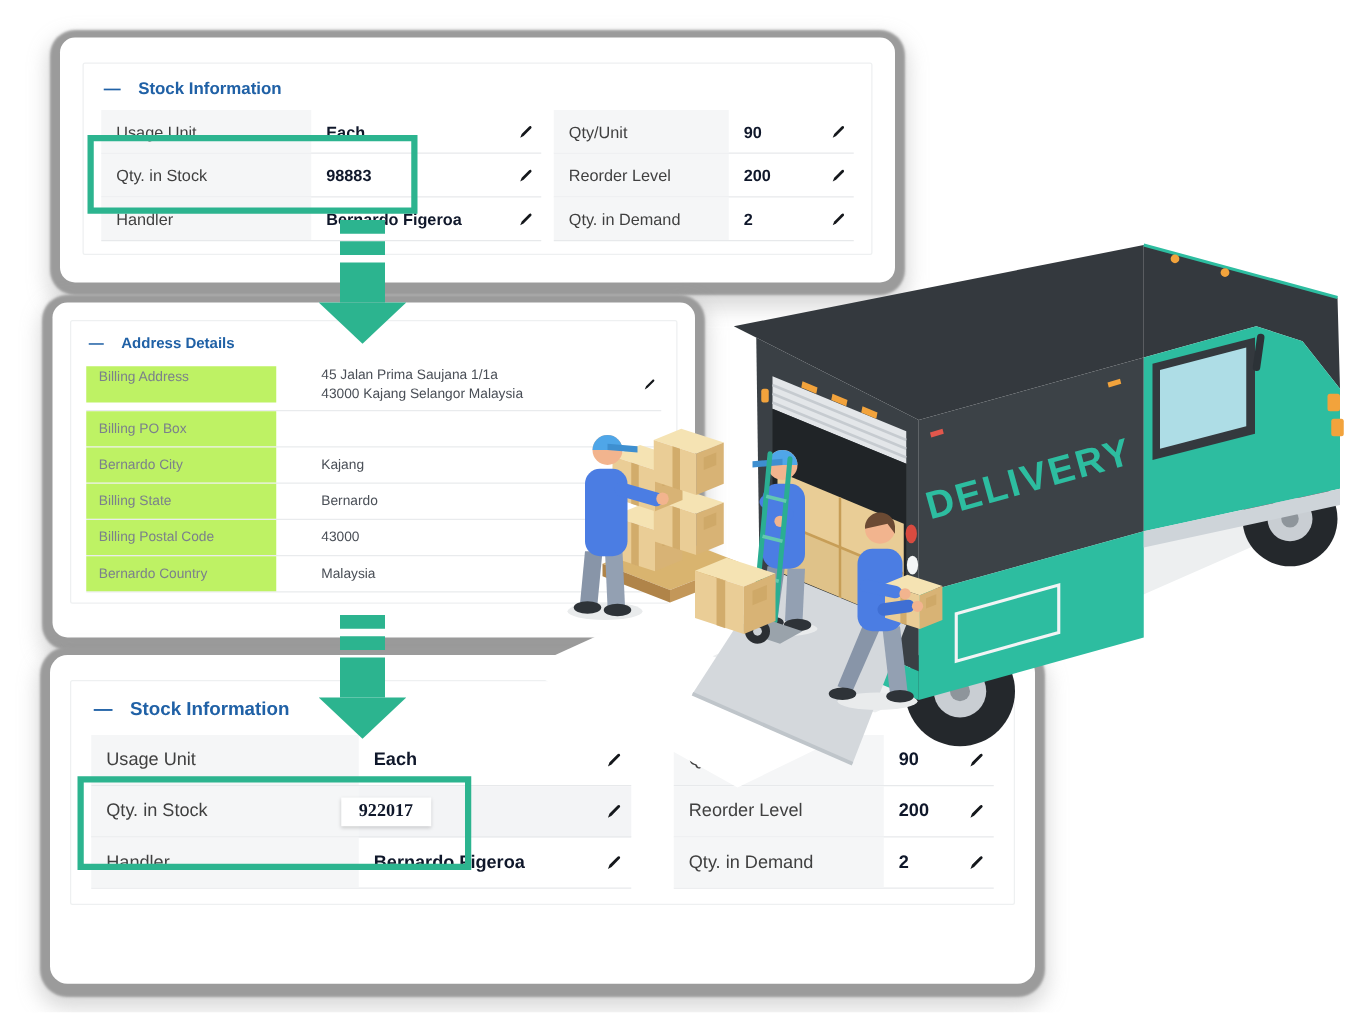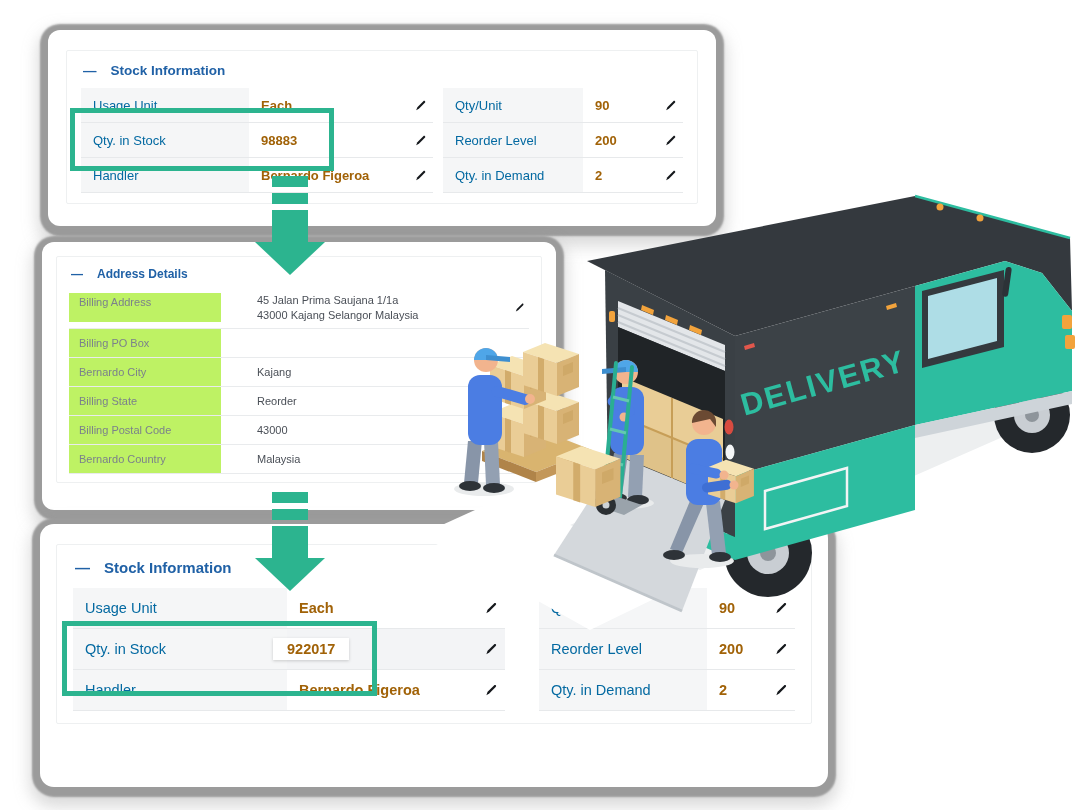--- a/index.html
+++ b/index.html
@@ -30,25 +30,25 @@
   .card-bottom .stable{gap:34px;}
   .colgroup{display:flex;flex-direction:column;}
   .card-top .cg-left{width:352px;}  .card-top .cg-right{flex:1;}
   .card-bottom .cg-left{width:432px;} .card-bottom .cg-right{flex:1;}
   .srow{display:grid;align-items:center;border-bottom:1px solid #e7e9eb;}
   .card-top .srow{grid-template-columns:168px 1fr 26px;height:34px;font-size:13px;}
   .card-top .cg-right .srow{grid-template-columns:140px 1fr 26px;}
   .card-bottom .srow{grid-template-columns:214px 1fr 28px;height:40px;font-size:14.5px;}
   .card-bottom .cg-right .srow{grid-template-columns:168px 1fr 28px;}
   .srow .lbl{background:#f5f6f7;align-self:stretch;display:flex;align-items:center;
-             padding:0 12px;color:#0369a1;}
-  .srow .val{padding-left:12px;color:#a16207;font-weight:600;}
+             padding:0 12px;color:#404040;}
+  .srow .val{padding-left:12px;color:#0f172a;font-weight:600;}
   .hlrow{background:#f3f4f6;}
   .chip{display:inline-block;background:#fff;box-shadow:0 1px 3px rgba(0,0,0,.18);
-        padding:3px 14px;margin-left:-26px;}
+        padding:3px 14px;margin-left:-26px;font-family:Liberation Serif, serif;}
 
   
   .arow{display:grid;grid-template-columns:152px 1fr 20px;border-bottom:1px solid #e9ebed;
         font-size:11px;align-items:center;min-height:28px;}
   .arow .lbl{background:#bef264;align-self:stretch;display:flex;align-items:center;
              padding:0 10px;color:#7b818b;}
   .arow .val{padding-left:36px;color:#4a4f57;line-height:14.5px;}
   .arow.multiline{align-items:start;padding:4px 0 6px 0;}
   .arow.multiline .lbl{align-items:flex-start;padding-top:3px;}
 
@@ -167,21 +167,21 @@
           <div class="val"></div>
           <span></span>
         </div>
         <div class="arow">
           <div class="lbl">Bernardo City</div>
           <div class="val">Kajang</div>
           <span></span>
         </div>
         <div class="arow">
           <div class="lbl">Billing State</div>
-          <div class="val">Reorder</div>
+          <div class="val">Bernardo</div>
           <span></span>
         </div>
         <div class="arow">
           <div class="lbl">Billing Postal Code</div>
           <div class="val">43000</div>
           <span></span>
         </div>
         <div class="arow">
           <div class="lbl">Bernardo Country</div>
           <div class="val">Malaysia</div>

